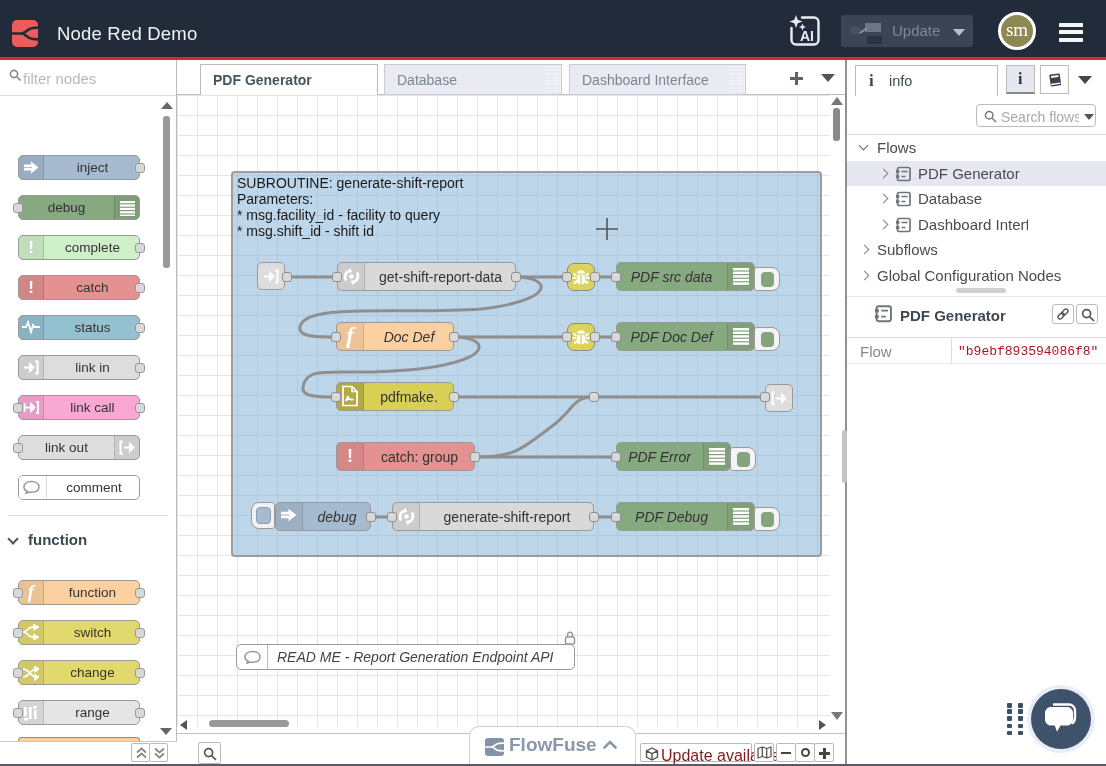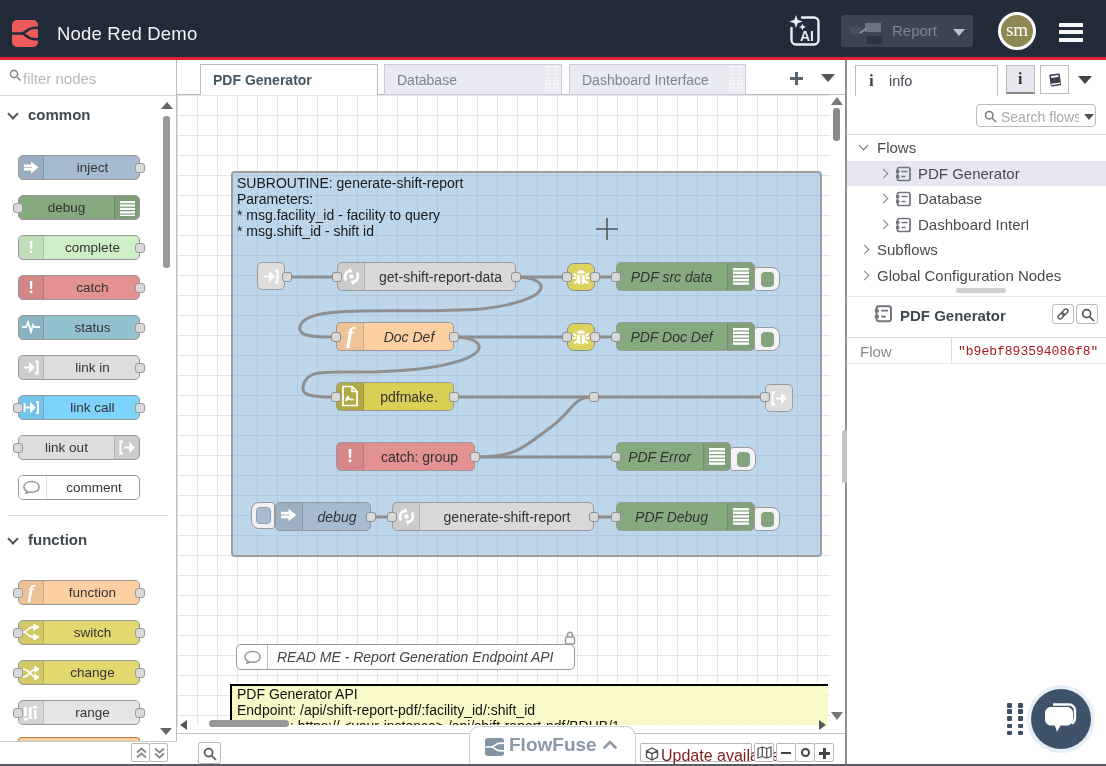--- a/index.html
+++ b/index.html
@@ -94,41 +94,37 @@
    <path d="M14.5 9.5 L15.5 12 L18 13 L15.5 14 L14.5 16.5 L13.5 14 L11 13 L13.5 12 Z" fill="#e9edf3"></path>
    <text x="12" y="27" font-family="Liberation Sans,sans-serif" font-size="14" font-weight="bold" fill="#e9edf3">AI</text>
  </svg></div>
  <div id="deploy">
    <div class="abs" style="left:9px;top:12px;width:11px;height:7px;background:#47505f"></div>
    <div class="abs" style="left:24px;top:8px;width:16px;height:9px;background:#6c7584"></div>
    <div class="abs" style="left:26px;top:21px;width:15px;height:8px;background:#2b3342"></div>
    <svg class="abs" style="left:18px;top:10px" width="12" height="12">
           <path d="M1 8 L8 3" stroke="#8892a0" stroke-width="2" fill="none"></path>
         </svg>
-   <div class="txt">Report</div>
+   <div class="txt">Update</div>
         <div class="car"></div>
  </div>
  <div id="avatar">sm</div>
  <div id="burger">
         <div></div>
         <div></div>
         <div></div>
       </div>
 </div>
 <div id="palette">
       <div id="psearch">
         <svg class="abs" style="left:9px;top:9px" width="12" height="12">
           <circle cx="5" cy="5" r="3.6" stroke="#888" stroke-width="1.6" fill="none"></circle>
           <path d="M8 8 L11.5 11.5" stroke="#888" stroke-width="1.6"></path>
         </svg>
         <div class="ph">filter nodes</div>
-      </div>
-      <div class="cat" style="top:41px">
-        <div class="chev"></div>
-        <div class="lab">common</div>
       </div>
       <div class="cat" style="top:466px">
         <div class="chev"></div>
         <div class="lab">function</div>
       </div>
       <div class="pdiv" style="top:455px"></div>
       <div class="pnode" style="top:95px;background:#a6bbcf">
         <div class="isec isecL">
           <div class="abs" style="left:4px;top:4px"><svg width="17" height="15" viewBox="0 0 17 15">
               <path d="M1 4.5 H8 V1.5 L15.5 7.5 L8 13.5 V10.5 H1 Z" fill="#fff"></path>
@@ -177,21 +173,21 @@
       <div class="pnode" style="top:295px;background:#dddddd">
         <div class="isec isecL">
           <div class="abs" style="left:4px;top:4px"><svg width="16" height="15" viewBox="0 0 16 15">
               <path d="M1 7.5 H7 M7 4 L10.5 7.5 L7 11 Z" stroke="#fff" stroke-width="1.8" fill="#fff"></path>
               <path d="M12 1.5 H14.5 V13.5 H12" stroke="#fff" stroke-width="2" fill="none"></path>
             </svg></div>
         </div>
         <div class="plab" style="left:26px;width:95px;color:#333">link in</div>
       </div>
       <div class="pport" style="left:135px;top:303px"></div>
-      <div class="pnode" style="top:335px;background:#7dd3fc">
+      <div class="pnode" style="top:335px;background:#f9a8d4">
         <div class="isec isecL">
           <div class="abs" style="left:4px;top:4px"><svg width="16" height="15" viewBox="0 0 16 15">
               <path d="M1.5 3 V12 M1.5 7.5 H8 M8 4 L11.5 7.5 L8 11 Z" stroke="#fff" stroke-width="1.8" fill="#fff"></path>
               <path d="M13 2 H15 V13 H13" stroke="#fff" stroke-width="1.8" fill="none"></path>
             </svg></div>
         </div>
         <div class="plab" style="left:26px;width:95px;color:#333">link call</div>
       </div>
       <div class="pport" style="left:13px;top:343px"></div>
       <div class="pport" style="left:135px;top:343px"></div>
@@ -468,25 +464,20 @@
           <svg class="abs" style="left:7px;top:5px" width="18" height="14" viewBox="0 0 18 14">
             <path d="M4 11 C1.8 10.4 1 9 1 7 C1 4 3.8 1.5 8.5 1.5 C13.2 1.5 16 4 16 7 C16 10 13.2 12.2 8.5 12.2 C7.6 12.2 6.8 12.1 6 12 L3 13.3 Z" stroke="#999" stroke-width="1.5" fill="none"></path>
           </svg>
         </div>
         <div class="clab">READ ME - Report Generation Endpoint API</div>
       </div>
       <svg class="abs" style="left:387px;top:536px" width="12" height="14" viewBox="0 0 12 14">
         <rect x="1.5" y="6" width="9" height="7" rx="1.5" stroke="#999" stroke-width="1.5" fill="none"></rect>
         <path d="M3.5 6 V4 C3.5 2.3 4.5 1.2 6 1.2 C7.5 1.2 8.5 2.3 8.5 4 V6" stroke="#999" stroke-width="1.5" fill="none"></path>
       </svg>
-      <div id="yellow">
-        <div>PDF Generator API</div>
-        <div>Endpoint: /api/shift-report-pdf/:facility_id/:shift_id</div>
-        <div>example: https:// &lt;your-instance&gt; /api/shift-report-pdf/BDHB/1</div>
-      </div>
       <div id="hsb">
         <div class="thumb"></div>
       </div>
       <div class="abs" style="left:3px;top:625px;width:0;height:0;border-top:5px solid transparent;border-bottom:5px solid transparent;border-right:7px solid #555"></div>
       <div class="abs" style="left:642px;top:625px;width:0;height:0;border-top:5px solid transparent;border-bottom:5px solid transparent;border-left:7px solid #555"></div>
       <div id="vsb">
         <div class="thumb"></div>
       </div>
       <div class="abs" style="left:654px;top:2px;width:0;height:0;border-left:6px solid transparent;border-right:6px solid transparent;border-bottom:8px solid #777"></div>
       <div class="abs" style="left:654px;top:617px;width:0;height:0;border-left:6px solid transparent;border-right:6px solid transparent;border-top:8px solid #777"></div>

